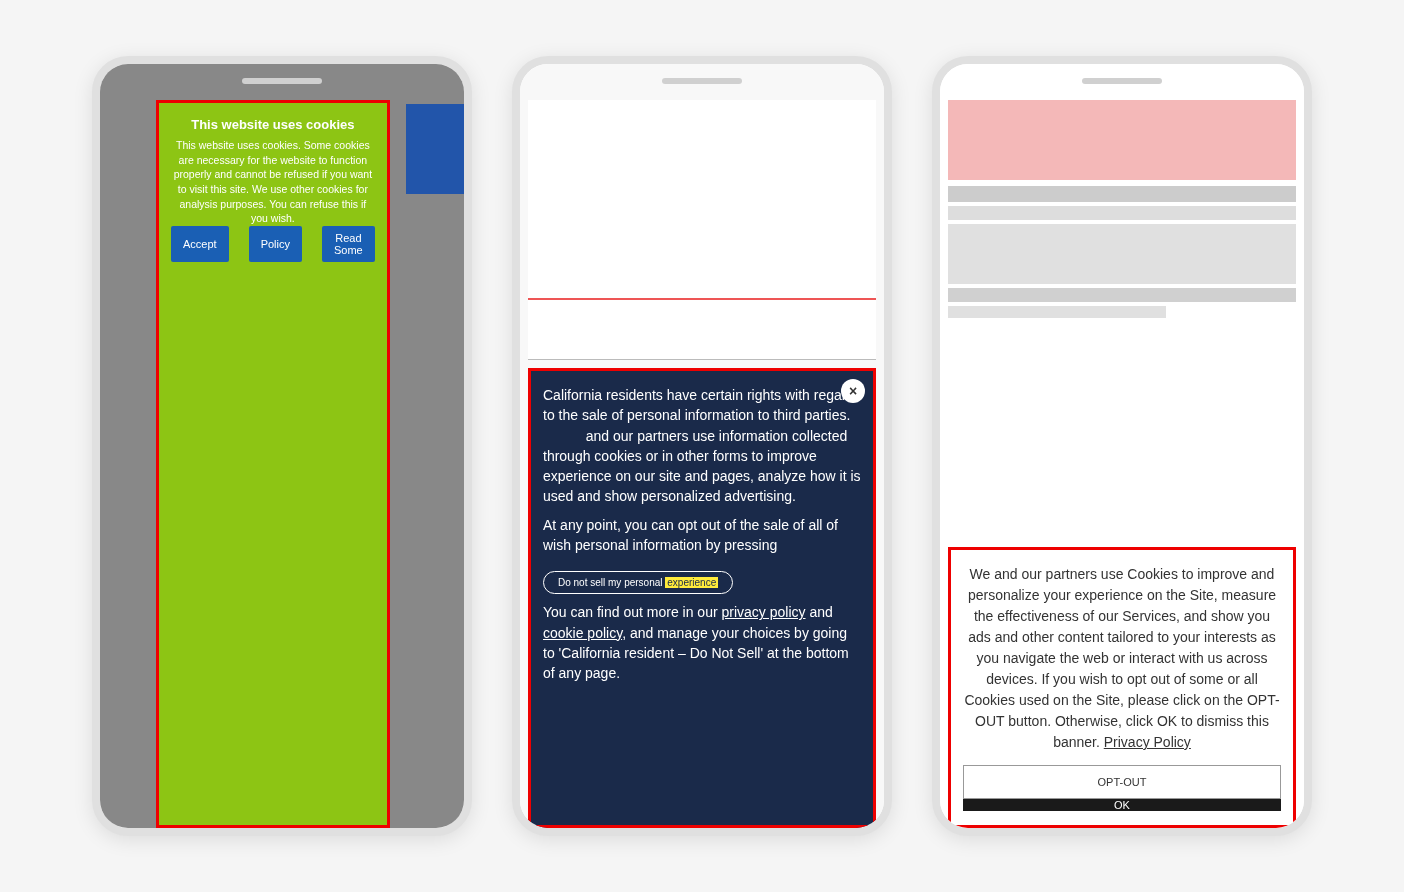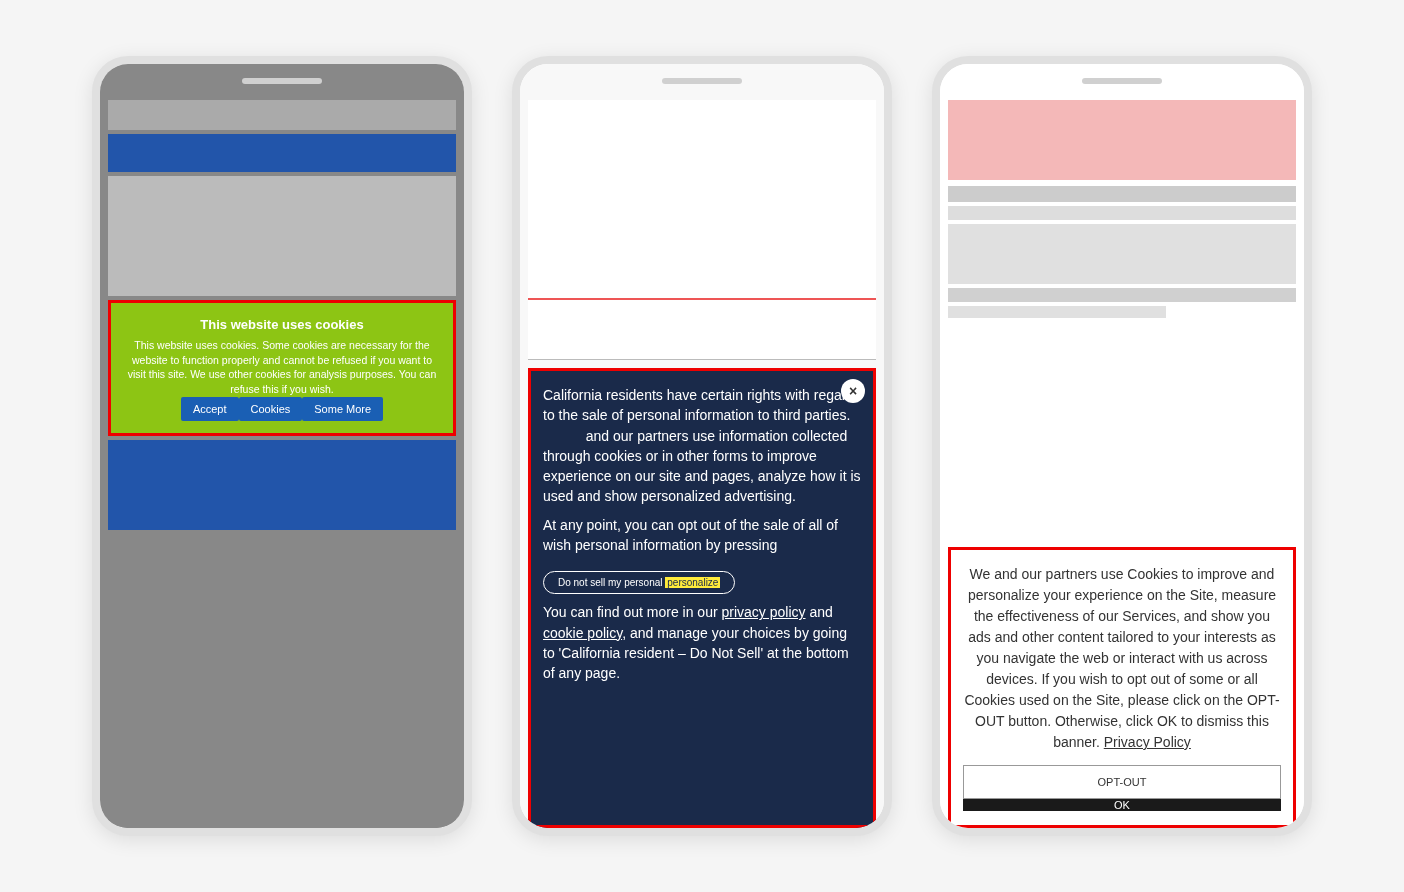--- a/index.html
+++ b/index.html
@@ -42,21 +42,20 @@
       transform: translateX(-50%);
       z-index: 10;
     }
 
     
     .phone1-content {
       width: 100%;
       height: 100%;
       background: #888;
       display: flex;
-      flex-direction: column;
       padding-top: 36px;
     }
 
     .p1-gray-top {
       background: #aaa;
       height: 30px;
       margin: 0 8px 4px 8px;
     }
 
     .p1-blue-bar {
@@ -89,21 +88,21 @@
 
     .p1-cookie-banner .banner-text {
       font-size: 10.5px;
       color: #fff;
       line-height: 1.4;
     }
 
     .p1-buttons {
       display: flex;
       justify-content: center;
-      gap: 0;
+      gap: 20px;
     }
 
     .p1-btn {
       background: #1a5fb4;
       color: #fff;
       border: none;
       padding: 6px 12px;
       font-size: 11px;
       cursor: pointer;
       border-radius: 2px;
@@ -313,22 +312,22 @@
 <div class="phone">
   <div class="phone1-content">
     <div class="p1-gray-top"></div>
     <div class="p1-blue-bar"></div>
     <div class="p1-gray-block"></div>
     <div class="p1-cookie-banner">
       <div class="banner-title">This website uses cookies</div>
       <div class="banner-text">This website uses cookies. Some cookies are necessary for the website to function properly and cannot be refused if you want to visit this site. We use other cookies for analysis purposes. You can refuse this if you wish.</div>
       <div class="p1-buttons">
         <button class="p1-btn">Accept</button>
-        <button class="p1-btn">Cookies</button>
-        <button class="p1-btn">Some More</button>
+        <button class="p1-btn">Policy</button>
+        <button class="p1-btn">Read Some</button>
       </div>
     </div>
     <div class="p1-bottom-blue"></div>
     <div class="p1-gray-bottom"></div>
   </div>
 </div>
 
 <div class="phone">
   <div class="phone2-content">
     <div class="p2-white-top"></div>
@@ -337,21 +336,21 @@
       <button class="p2-close-btn">
         <span>×</span>
       </button>
       <div class="p2-banner-text">
         California residents have certain rights with regard to the sale of personal information to third parties. &nbsp;&nbsp;&nbsp;&nbsp;&nbsp;&nbsp;&nbsp;&nbsp;&nbsp;&nbsp; and our partners use information collected through cookies or in other forms to improve experience on our site and pages, analyze how it is used and show personalized advertising.
       </div>
       <div class="p2-banner-text">
         At any point, you can opt out of the sale of all of wish personal information by pressing
       </div>
       <button class="p2-opt-out-btn">
-        <span>Do not sell my personal <span class="highlight-yellow">personalize</span></span>
+        <span>Do not sell my personal <span class="highlight-yellow">experience</span></span>
       </button>
       <div class="p2-banner-text-bottom">
         You can find out more in our <a class="p2-link">privacy policy</a> and <a class="p2-link">cookie policy</a>, and manage your choices by going to 'California resident – Do Not Sell' at the bottom of any page.
       </div>
     </div>
   </div>
 </div>
 
 <div class="phone">
   <div class="phone3-content">

